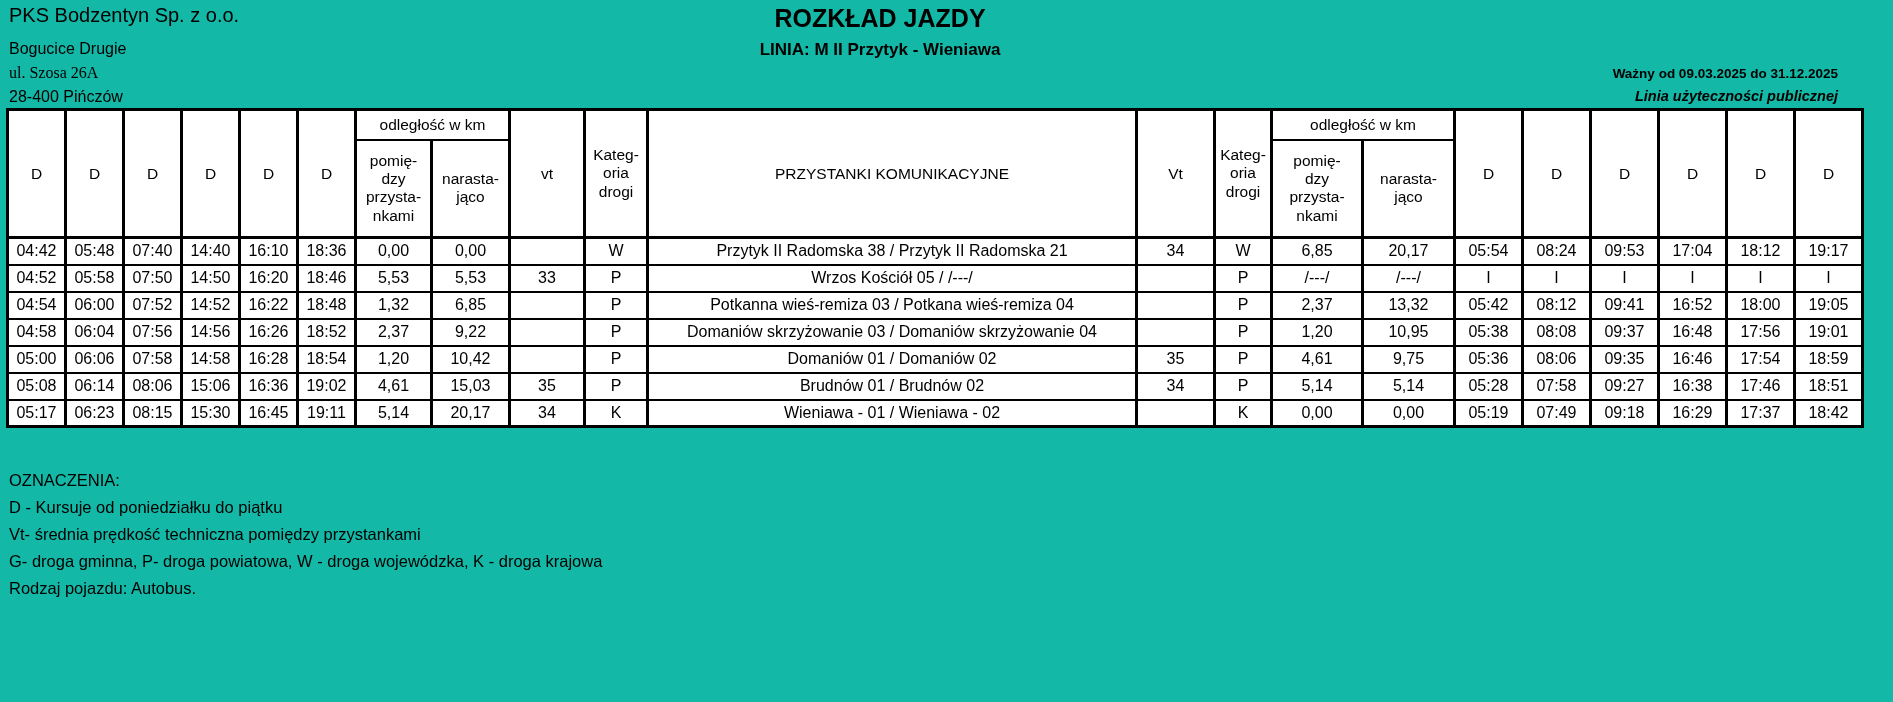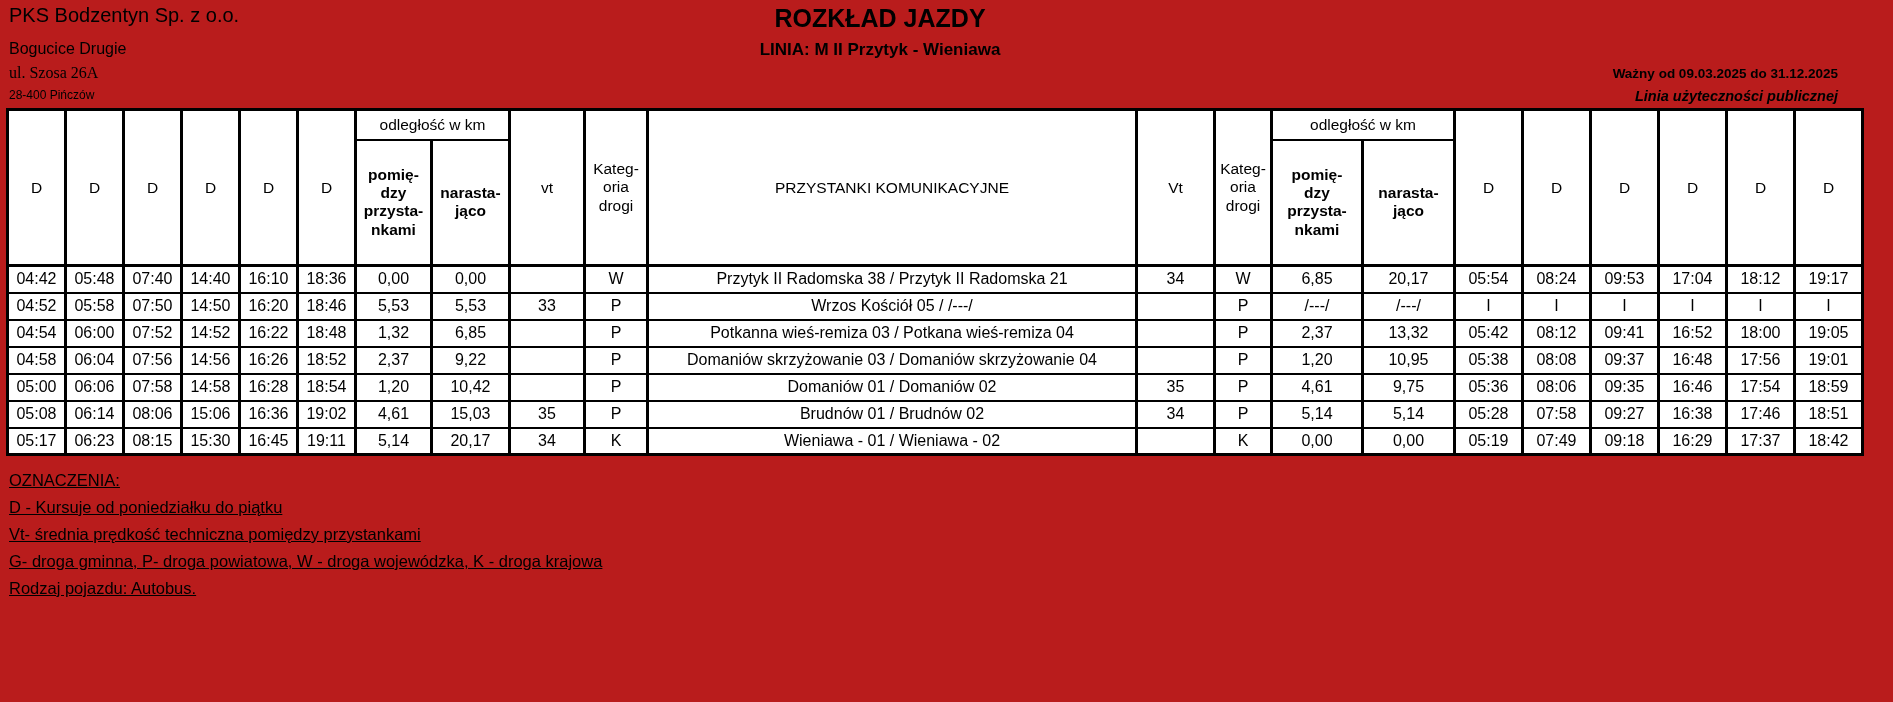--- a/index.html
+++ b/index.html
@@ -5,27 +5,27 @@
   * { margin: 0; padding: 0; box-sizing: border-box; }
   html, body { background: #ffffff; }
   body {
     font-family: "Liberation Sans", sans-serif;
     color: #000;
     width: 1893px;
     height: 702px;
     position: relative;
     overflow: hidden;
   }
-  .page { position: absolute; inset: 0; background: #b91c1c; }
+  .page { position: absolute; inset: 0; background: #14b8a6; }
 
   
   .company-name  { position: absolute; left: 9px;  top: 4px;  font-size: 20px; }
   .addr1         { position: absolute; left: 9px;  top: 40px; font-size: 16px; }
   .addr2         { position: absolute; left: 9px;  top: 64px; font-size: 16px; font-family: Liberation Serif, serif; }
-  .addr3         { position: absolute; left: 9px;  top: 88px; font-size: 12px; }
+  .addr3         { position: absolute; left: 9px;  top: 88px; font-size: 16px; }
 
   .title-block   { position: absolute; left: 880px; top: 4px; transform: translateX(-50%); text-align: center; white-space: nowrap; }
   .main-title    { font-size: 25px; font-weight: bold; letter-spacing: 0px; }
   .sub-title     { font-size: 17px; font-weight: bold; margin-top: 7px; }
 
   .validity      { position: absolute; right: 55px; top: 66px; font-size: 13.5px; font-weight: bold; text-align: left; }
   .line-type     { position: absolute; right: 55px; top: 88px; font-size: 14.5px; font-weight: bold; font-style: italic; text-align: center; }
 
   
   table.tt {
@@ -43,28 +43,28 @@
     border-right-width: 3px;
     text-align: center;
     vertical-align: middle;
     font-weight: normal;
     font-size: 15.5px;
     padding: 0 1px;
     overflow: hidden;
     white-space: nowrap;
   }
   table.tt thead tr.h1 th { height: 30px; }
-  table.tt thead tr.h2 th { height: 126px; font-weight: bold; }
+  table.tt thead tr.h2 th { height: 98px; }
   table.tt tbody td { height: 27px; font-size: 16px; }
   table.tt tbody tr:first-child td { border-top-width: 3px; margin-top: 25px; }
   .preline { white-space: pre-line !important; line-height: 1.18; }
   td.stop { font-size: 15.5px; }
 
   
-  .legend { position: absolute; left: 9px; top: 467px; font-size: 16.5px; text-decoration: underline; }
+  .legend { position: absolute; left: 9px; top: 467px; font-size: 16.5px; }
   .legend div { height: 27px; line-height: 27px; white-space: nowrap; }
 </style>
 </head>
 <body>
 
 <div class="page">
 
   <div class="company-name">PKS Bodzentyn Sp. z o.o.</div>
   <div class="addr1">Bogucice Drugie</div>
   <div class="addr2">ul. Szosa 26A</div>

